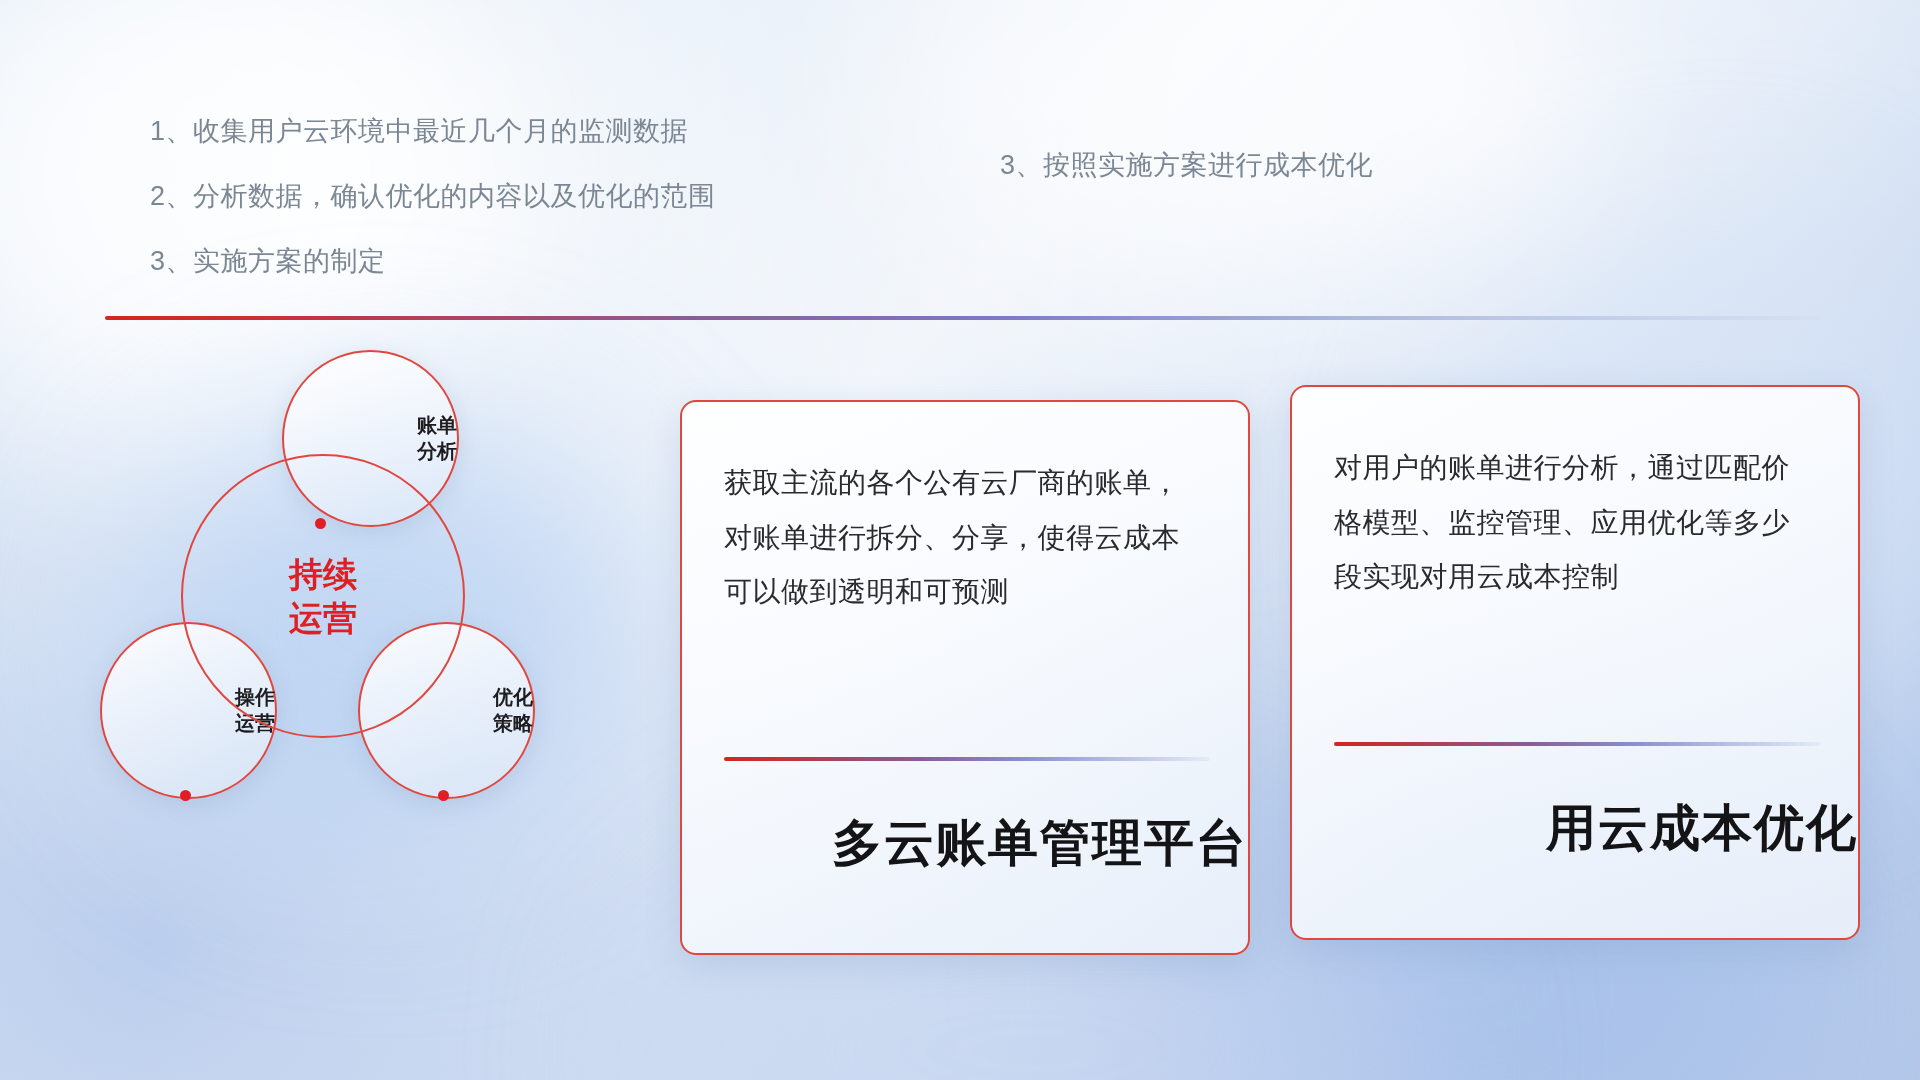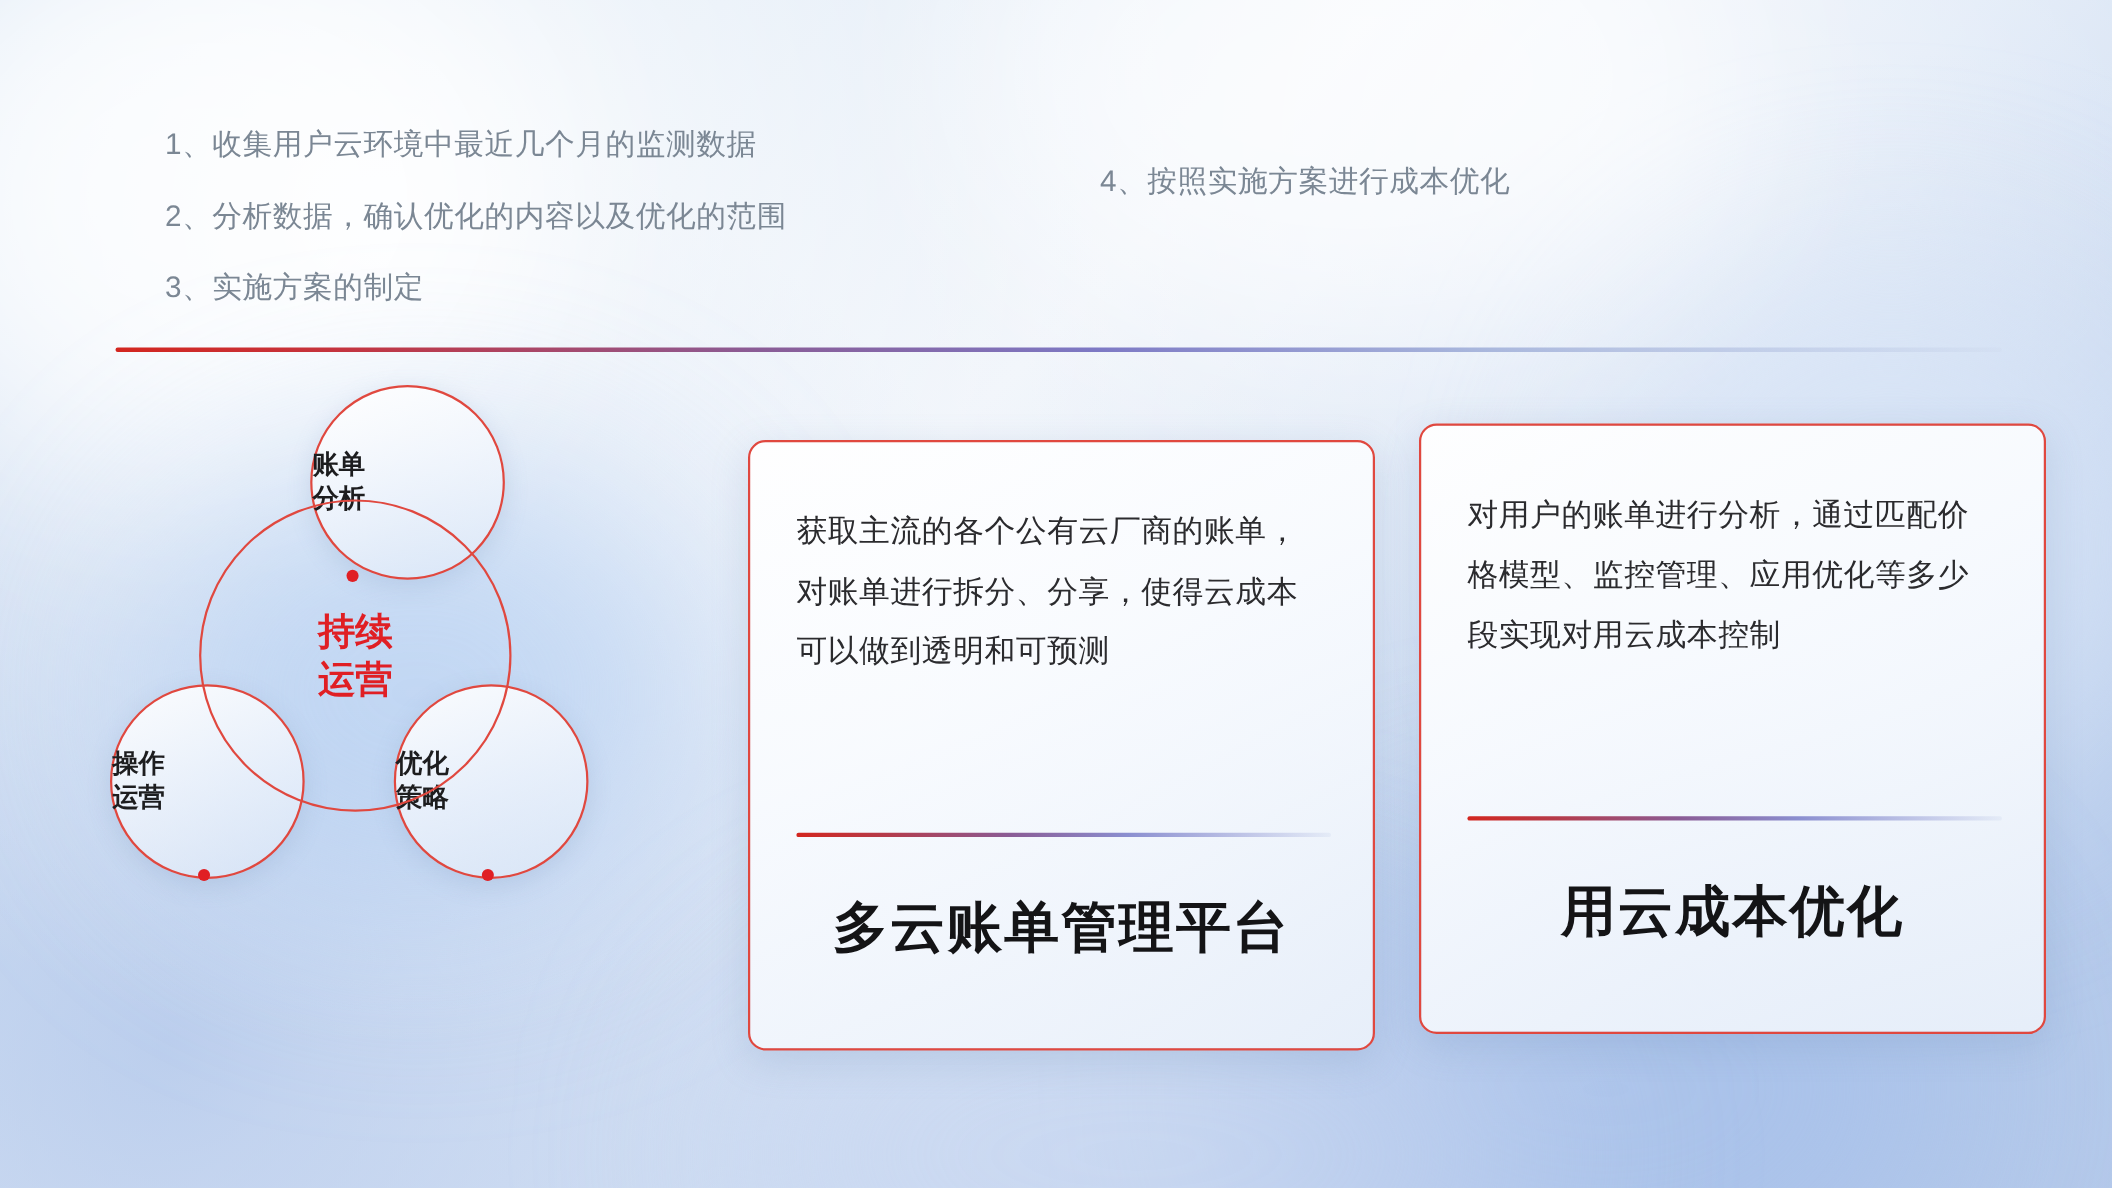--- a/index.html
+++ b/index.html
@@ -71,24 +71,24 @@
     height: 600px;
   }
   .circle {
     position: absolute;
     border-radius: 50%;
     border: 2px solid #e0483f;
     background: linear-gradient(160deg, rgba(255,255,255,0.92) 0%, rgba(243,247,253,0.72) 55%, rgba(228,237,249,0.55) 100%);
     box-shadow: 0 6px 22px rgba(110,140,180,0.20);
     display: flex;
     align-items: center;
-    justify-content: flex-start;
+    justify-content: flex-end;
     text-align: center;
     color: #1d1d1f;
-    font-size: 24px;
+    font-size: 20px;
     font-weight: bold;
     line-height: 1.28;
   }
   .circle-top   { left: 182px; top: 0px;   width: 173px; height: 173px; }
   .circle-left  { left: 0px;   top: 272px; width: 173px; height: 173px; }
   .circle-right { left: 258px; top: 272px; width: 173px; height: 173px; }
 
   .circle-center {
     position: absolute;
     left: 81px;
@@ -150,21 +150,21 @@
     height: 4px;
     background: linear-gradient(90deg, #d3261f 0%, #b63a48 16%, #8a5c96 40%, #8b8fd0 62%, rgba(200,212,235,0.25) 100%);
     border-radius: 2px;
   }
 
   .card-title {
     position: absolute;
     left: 0;
     right: 0;
     top: 408px;
-    text-align: center;
+    text-align: right;
     color: #141416;
     font-size: 50px;
     font-weight: bold;
     letter-spacing: 2px;
   }
 </style>
 </head>
 <body>
 
 <div id="slide">
@@ -176,21 +176,21 @@
   <div class="bg-blob blob-5"></div>
   <div class="bg-blob blob-6"></div>
 
   <div class="list list-left">
     <div class="list-item">1、收集用户云环境中最近几个月的监测数据</div>
     <div class="list-item">2、分析数据，确认优化的内容以及优化的范围</div>
     <div class="list-item">3、实施方案的制定</div>
   </div>
 
   <div class="list list-right">
-    <div class="list-item">4、按照实施方案进行成本优化</div>
+    <div class="list-item">3、按照实施方案进行成本优化</div>
   </div>
 
   <div class="divider"></div>
 
   <div class="venn">
 
     <div class="circle circle-top">
       <div>
         <div>账单</div>
         <div>分析</div>

